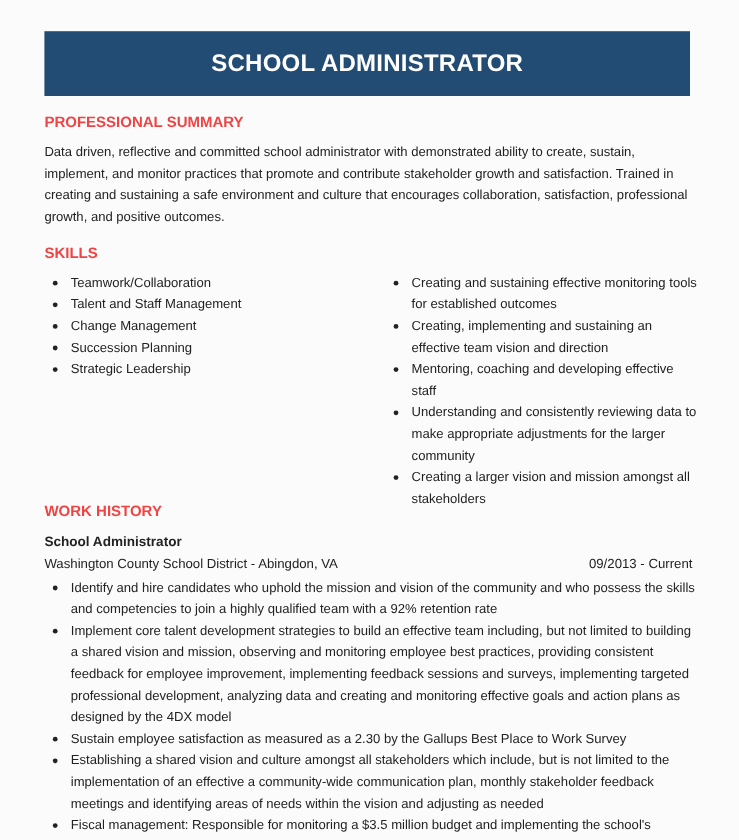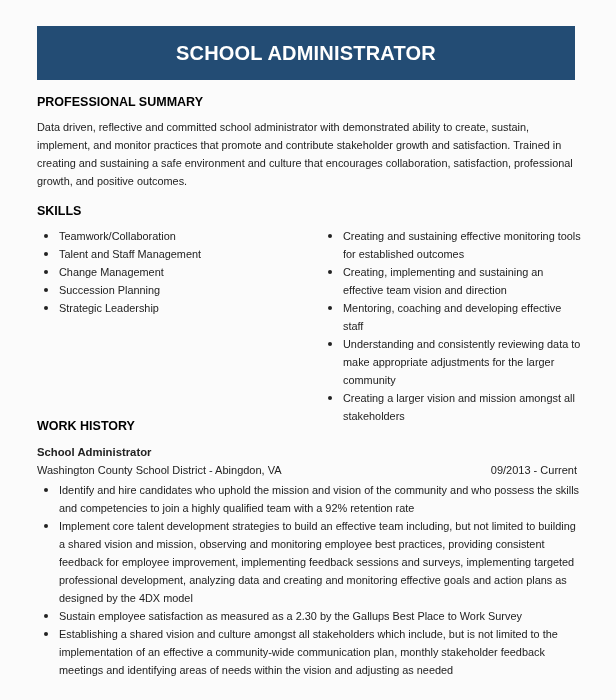--- a/index.html
+++ b/index.html
@@ -1,21 +1,21 @@
 <!DOCTYPE html>
 <html><head>
 <meta charset="utf-8">
 <style>
   * { box-sizing: border-box; margin: 0; padding: 0; }
   html, body { width: 616px; height: 700px; overflow: hidden; }
   body { background: #fbfbfb; font-family: "Liberation Sans", sans-serif; color: #222; font-size: 11px; }
   .page { position: relative; width: 504px; height: 700px; }
   .banner { position: absolute; left: 37px; top: 26px; width: 538px; height: 54px; background: #234c74; display: flex; align-items: center; justify-content: center; }
   .banner h1 { color: #fff; font-size: 20px; font-weight: bold; letter-spacing: 0.2px; }
-  .section-title { position: absolute; left: 37px; font-size: 12.5px; font-weight: bold; color: #000000; }
+  .section-title { position: absolute; left: 37px; font-size: 12.5px; font-weight: bold; color: #ef4444; }
   .para { position: absolute; left: 37px; width: 540px; line-height: 18px; font-size: 10.9px; color: #222; }
   ul.bullets { list-style: none; position: absolute; }
   ul.bullets li { position: relative; padding-left: 22px; line-height: 18px; font-size: 10.9px; color: #222; }
   ul.bullets li::before { content: ""; position: absolute; left: 7px; top: 7px; width: 4px; height: 4px; border-radius: 50%; background: #222; }
   .job-title { position: absolute; left: 37px; top: 446px; font-size: 11.3px; font-weight: bold; }
   .employer-line { position: absolute; left: 37px; top: 464px; width: 540px; font-size: 11px; display: flex; justify-content: space-between; }
   .employer { font-weight: normal; text-align: right; }
 </style>
 </head>
 <body>
@@ -48,14 +48,15 @@
   <div class="job-title">School Administrator</div>
   <div class="employer-line">
     <span><span class="employer">Washington County School District</span><span> - Abingdon, VA</span></span>
     <span>09/2013 - Current</span>
   </div>
   <ul class="bullets" style="left:37px; top:481px; width:545px;">
     <li>Identify and hire candidates who uphold the mission and vision of the community and who possess the skills and competencies to join a highly qualified team with a 92% retention rate</li>
     <li>Implement core talent development strategies to build an effective team including, but not limited to building a shared vision and mission, observing and monitoring employee best practices, providing consistent feedback for employee improvement, implementing feedback sessions and surveys, implementing targeted professional development, analyzing data and creating and monitoring effective goals and action plans as designed by the 4DX model</li>
     <li>Sustain employee satisfaction as measured as a 2.30 by the Gallups Best Place to Work Survey</li>
     <li>Establishing a shared vision and culture amongst all stakeholders which include, but is not limited to the implementation of an effective a community-wide communication plan, monthly stakeholder feedback meetings and identifying areas of needs within the vision and adjusting as needed</li>
+    <li>Fiscal management: Responsible for monitoring a $3.5 million budget and implementing the school's</li>
   </ul>
 </div>
 
 </body></html>

